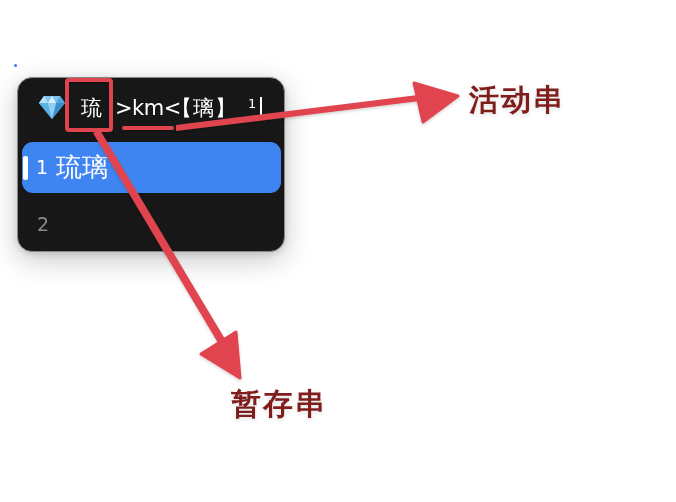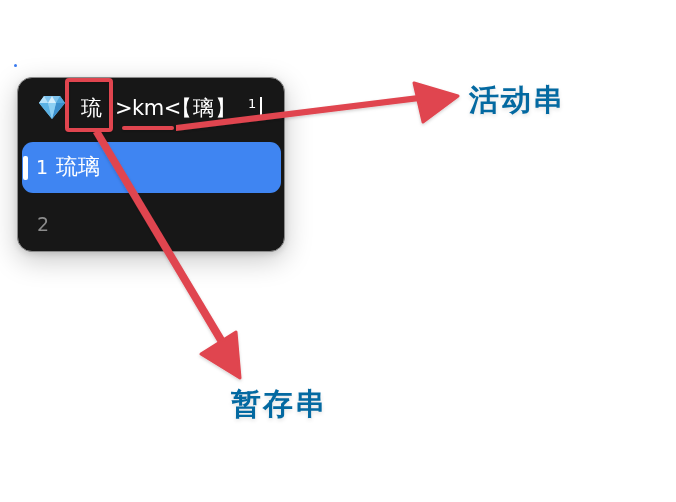--- a/index.html
+++ b/index.html
@@ -97,38 +97,38 @@
     position: absolute;
     left: 14px;
     top: 13px;
     font-size: 19px;
     line-height: 24px;
   }
   .cand-text {
     position: absolute;
     left: 34px;
     top: 12px;
-    font-size: 22px;
+    font-size: 26px;
     line-height: 26px;
     color: #ffffff;
   }
   .selected .cand-index { color: #ffffff; }
   .normal .cand-index { color: #8c8c8c; top: 14px; left: 15px; }
 
   .overlay {
     position: absolute;
     left: 0;
     top: 0;
     width: 676px;
     height: 502px;
     pointer-events: none;
   }
   .annot-label {
     position: absolute;
-    color: #0369a1;
+    color: #7f1d1d;
     font-weight: bold;
     font-size: 30px;
     line-height: 36px;
     letter-spacing: 2px;
     white-space: nowrap;
     text-shadow: 0 2px 4px rgba(0,0,0,0.12);
   }
   .label-active { left: 469px; top: 82px; }
   .label-staged { left: 231px; top: 386px; text-align: center; }
 </style>

